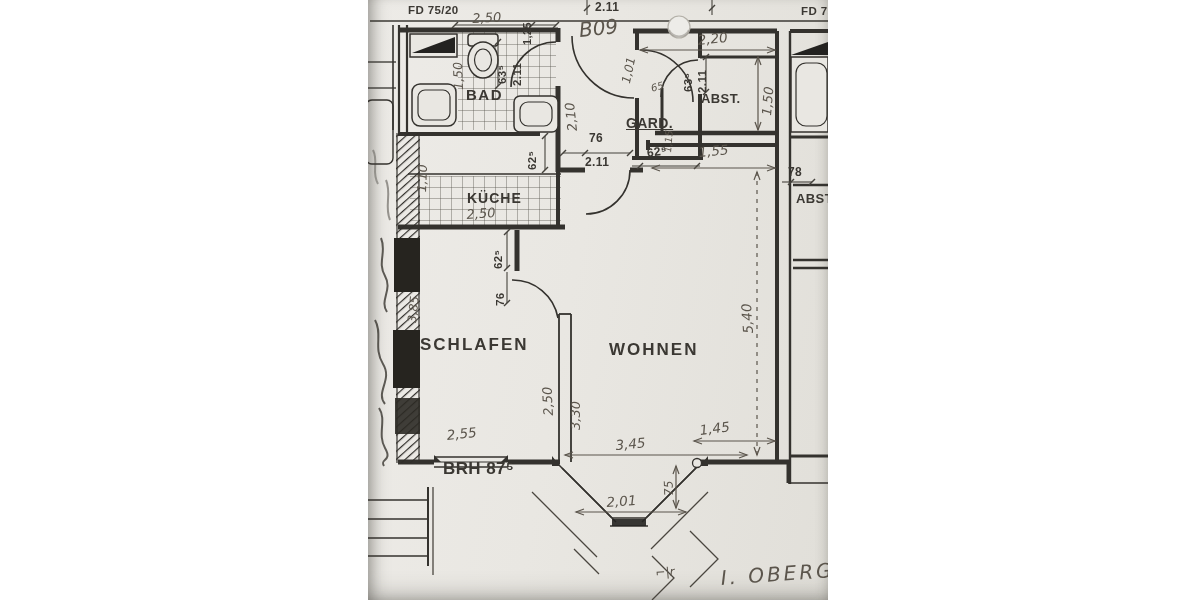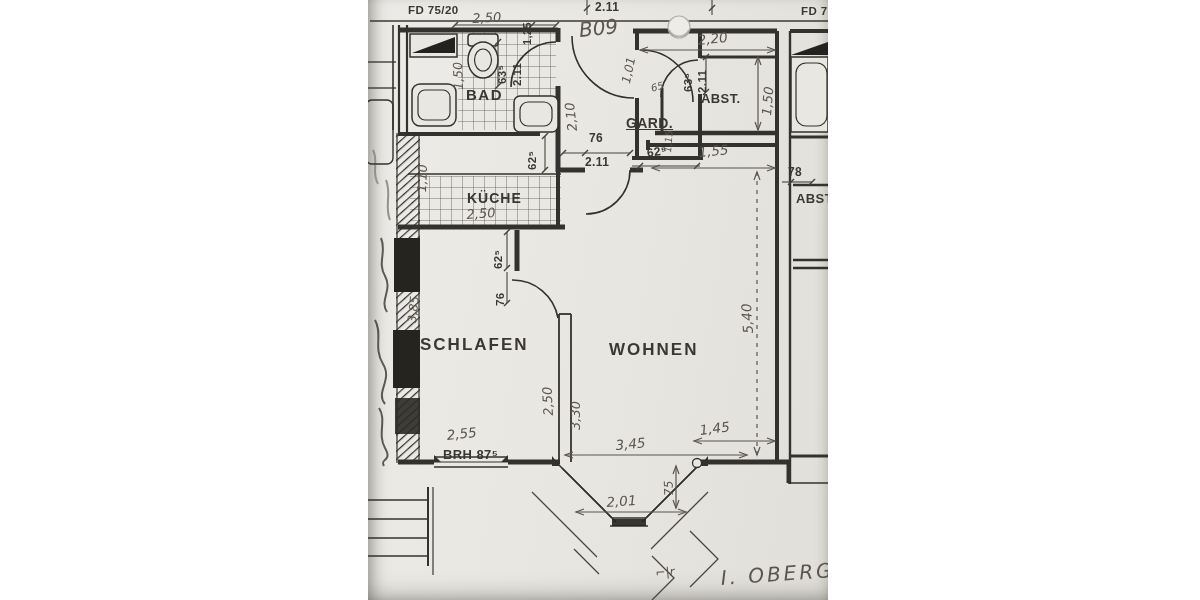--- a/index.html
+++ b/index.html
@@ -247,21 +247,21 @@
   <span class="t printed" style="left:585px;top:156px;font-size:12px;">2.11</span>
   <span class="t printed" style="left:626px;top:116px;font-size:14px;text-decoration:underline;">GARD.</span>
   <span class="t printed" style="left:646px;top:147px;font-size:12px;transform:rotate(-8deg);">62⁵</span>
   <span class="t printed" style="left:701px;top:92px;font-size:13px;">ABST.</span>
   <span class="t printed" style="left:683px;top:92px;font-size:11.5px;transform:rotate(-90deg);">63⁵</span>
   <span class="t printed" style="left:697px;top:93px;font-size:11.5px;transform:rotate(-90deg);">2.11</span>
   <span class="t printed" style="left:493px;top:269px;font-size:11.5px;transform:rotate(-90deg);">62⁵</span>
   <span class="t printed" style="left:495px;top:306px;font-size:11.5px;transform:rotate(-90deg);">76</span>
   <span class="t printed" style="left:420px;top:336px;font-size:17px;letter-spacing:2px;">SCHLAFEN</span>
   <span class="t printed" style="left:609px;top:295px;font-size:17px;letter-spacing:2px;margin-top:46px;">WOHNEN</span>
-  <span class="t printed" style="left:443px;top:448px;font-size:13px;">BRH 87⁵</span>
+  <span class="t printed" style="left:443px;top:460px;font-size:17px;">BRH 87⁵</span>
   <span class="t printed" style="left:788px;top:166px;font-size:12px;">78</span>
   <div class="clip" style="left:796px;top:192px;width:32px;height:17px;">
     <span class="t printed" style="left:0;top:0;font-size:13px;">ABST.</span>
   </div>
 
   <span class="t hw" style="left:578px;top:20px;font-size:20px;transform:rotate(-6deg);">B09</span>
   <span class="t hw" style="left:472px;top:12px;font-size:13px;transform:rotate(-3deg);">2,50</span>
   <span class="t hw" style="left:453px;top:90px;font-size:12.5px;transform:rotate(-92deg);">1,50</span>
   <span class="t hw" style="left:566px;top:132px;font-size:13px;transform:rotate(-96deg);">2,10</span>
   <span class="t hw" style="left:620px;top:82px;font-size:12px;transform:rotate(-78deg);">1,01</span>

